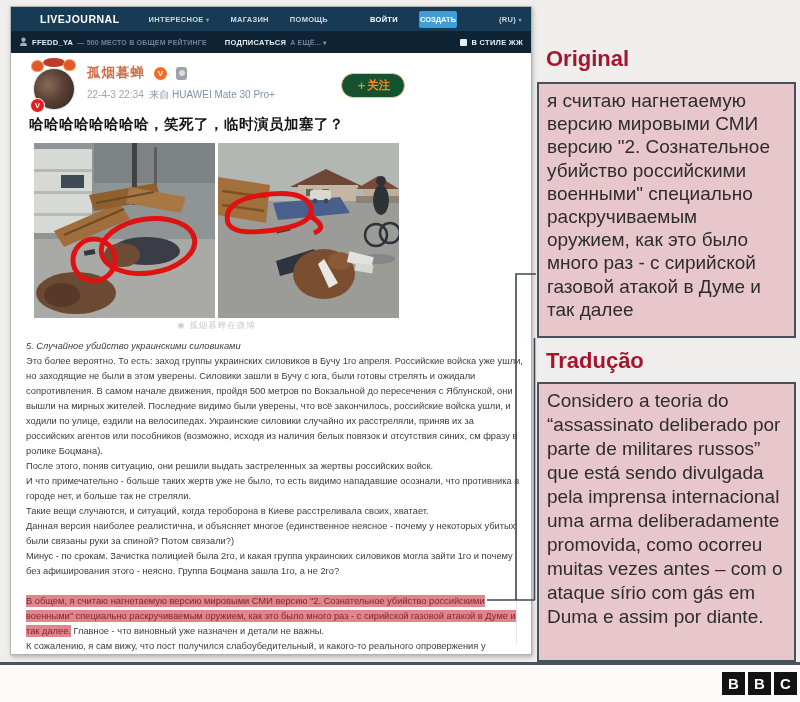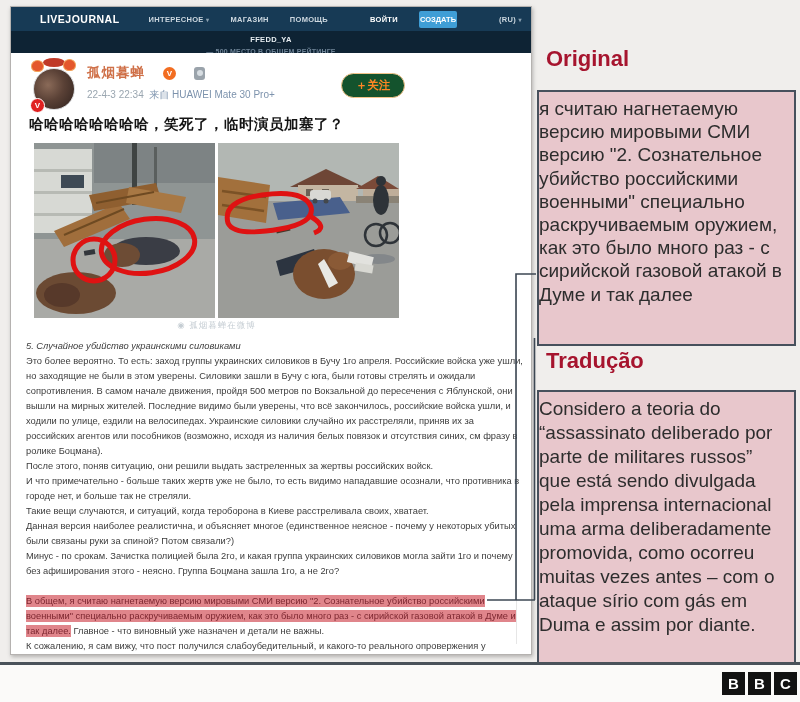--- a/index.html
+++ b/index.html
@@ -19,41 +19,41 @@
     position:absolute;left:0;top:0;right:0;height:24px;background:#173a55;
     display:flex;align-items:center;padding:0 8px;box-sizing:border-box;gap:21px;
   }
   .brand{color:#fff;font-weight:bold;font-size:10.5px;letter-spacing:.5px;margin-right:8px;white-space:nowrap;}
   .navitem{color:#cdd8e0;font-size:7.5px;font-weight:bold;letter-spacing:.3px;white-space:nowrap;cursor:default;}
   .caret{font-size:6px;color:#8aa0b0;}
   .spacer{flex:1;}
   .create-btn{background:#3f9ed6;color:#fff;font-size:7.5px;font-weight:bold;padding:4px 1px;border-radius:2px;white-space:nowrap;}
   .nav2{
     position:absolute;left:0;top:24px;right:0;height:22px;background:#0e2334;
-    display:flex;align-items:center;padding:0 8px;box-sizing:border-box;gap:4px;flex-direction:column;
+    display:flex;align-items:center;padding:0 8px;box-sizing:border-box;gap:4px;
   }
   .nav2 .dim{color:#6e8396;font-size:7px;font-weight:bold;letter-spacing:.2px;white-space:nowrap;}
   .nav2 .lit{color:#e8eef2;font-size:7.5px;font-weight:bold;letter-spacing:.3px;white-space:nowrap;}
   .chk{width:7px;height:7px;background:#e8eef2;border-radius:1px;display:inline-block;}
   .content{position:absolute;left:0;top:46px;right:0;bottom:0;background:#fff;}
   .postline{position:absolute;left:505px;top:236px;bottom:10px;width:1px;background:#e6e6e6;}
 
   
   .avatar{position:absolute;left:20px;top:9px;width:47px;height:50px;}
   .avatar .ring{position:absolute;left:2px;top:6px;width:42px;height:42px;border-radius:50%;
      background:radial-gradient(circle at 35% 40%, #8a6a58 0%, #5a4136 45%, #2e211d 100%);
      border:1.5px solid #d8dadc;box-sizing:border-box;}
   .avatar .orn1,.avatar .orn2{position:absolute;width:13px;height:12px;border-radius:50% 50% 45% 45%;
      background:#e4572c;border:1.5px solid #f2a35b;box-sizing:border-box;}
   .avatar .orn1{left:0px;top:-2px;}
   .avatar .orn2{right:2px;top:-3px;}
   .avatar .orn3{position:absolute;left:12px;top:-4px;width:22px;height:9px;border-radius:50%;background:#c03a28;}
   .avatar .vbadge{position:absolute;left:-1px;bottom:-1px;width:13px;height:13px;border-radius:50%;
      background:#e02020;color:#fff;font-size:8px;font-weight:bold;text-align:center;line-height:13px;border:1px solid #fff;box-sizing:content-box;}
-  .uname-row{position:absolute;left:76px;top:11px;display:flex;align-items:center;gap:18px;}
+  .uname-row{position:absolute;left:76px;top:11px;display:flex;align-items:center;gap:9px;}
   .uname{font-size:13.5px;font-weight:bold;color:#cf7048;letter-spacing:1px;}
   .vicon{width:13px;height:13px;border-radius:50%;background:#f26d21;color:#fff;font-size:8px;font-weight:bold;
      text-align:center;line-height:13px;}
   .medal{width:11px;height:13px;border-radius:3px;background:#9aa3ab;position:relative;}
   .medal:after{content:"";position:absolute;left:2.5px;top:3px;width:6px;height:6px;border-radius:50%;background:#d7dde2;}
   .meta{position:absolute;left:76px;top:35px;font-size:10px;color:#9aa6b0;white-space:nowrap;}
   .meta .src{color:#7d93ad;}
   .follow{position:absolute;left:330px;top:20px;width:64px;height:25px;border:1.5px solid #f3c48a;border-radius:14px;
      background:#14532d;color:#ff8624;font-weight:bold;font-size:11.5px;text-align:center;line-height:23px;box-sizing:border-box;}
   .ptitle{position:absolute;left:18px;top:62px;font-size:14.5px;font-weight:bold;color:#141414;letter-spacing:.5px;white-space:nowrap;}
@@ -67,22 +67,22 @@
   .rutext p.head{font-style:italic;}
   .rutext p.gap{margin-top:15px;}
   .hl{background:#e0858b;color:#7c2730;padding:1px 0;}
 
   
   .h-red{position:absolute;font-size:22px;font-weight:bold;color:#a6142e;}
   .h-original{left:546px;top:46px;}
   .h-traducao{left:546px;top:348px;}
   .pinkbox{
     position:absolute;left:537px;width:259px;box-sizing:border-box;
-    background:#e8c7cc;border:2px solid #47505c;padding:5px 10px 6px 0;
-    color:#2d2d2d;overflow:hidden;margin-top:8px;
+    background:#e8c7cc;border:2px solid #47505c;padding:5px 10px 6px 8px;
+    color:#2d2d2d;overflow:hidden;
   }
   .box-original{top:82px;height:256px;font-size:19px;line-height:23.2px;}
   .box-traducao{top:382px;height:280px;font-size:19px;line-height:24px;}
 
   
   .overlay{position:absolute;left:0;top:0;width:800px;height:702px;pointer-events:none;}
   .divider{position:absolute;left:0;top:662px;width:800px;height:3px;background:#4a525a;}
   .below{position:absolute;left:0;top:665px;right:0;bottom:0;background:#fbfaf9;}
   .bbc{position:absolute;left:722px;top:672px;display:flex;gap:3px;}
   .bbc .sq{width:23px;height:23px;background:#121212;color:#fff;font-weight:bold;font-size:15px;

